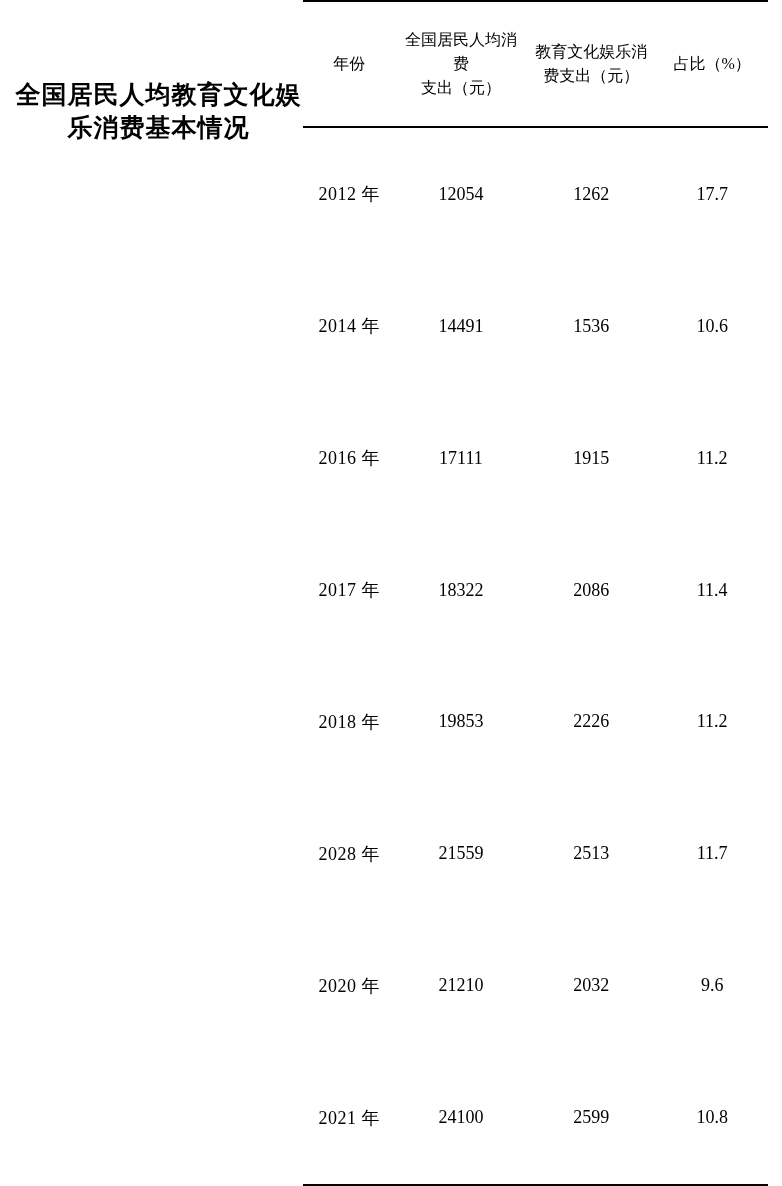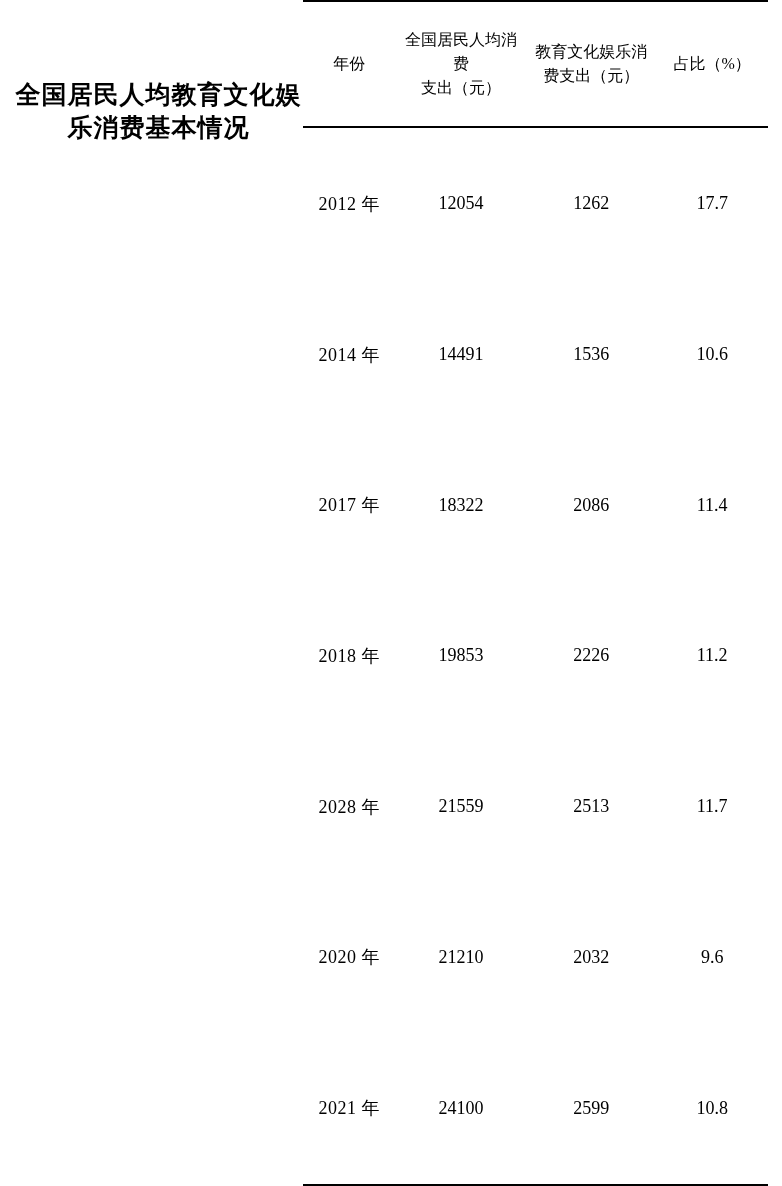--- a/index.html
+++ b/index.html
@@ -108,20 +108,26 @@
           <td class="cellnum">1262</td>
           <td class="cellnum">17.7</td>
         </tr>
         <tr>
           <td class="yearcell">2014 年</td>
           <td class="cellnum">14491</td>
           <td class="cellnum">1536</td>
           <td class="cellnum">10.6</td>
         </tr>
         <tr>
+          <td class="yearcell">2016 年</td>
+          <td class="cellnum">17111</td>
+          <td class="cellnum">1915</td>
+          <td class="cellnum">11.2</td>
+        </tr>
+        <tr>
           <td class="yearcell">2017 年</td>
           <td class="cellnum">18322</td>
           <td class="cellnum">2086</td>
           <td class="cellnum">11.4</td>
         </tr>
         <tr>
           <td class="yearcell">2018 年</td>
           <td class="cellnum">19853</td>
           <td class="cellnum">2226</td>
           <td class="cellnum">11.2</td>

